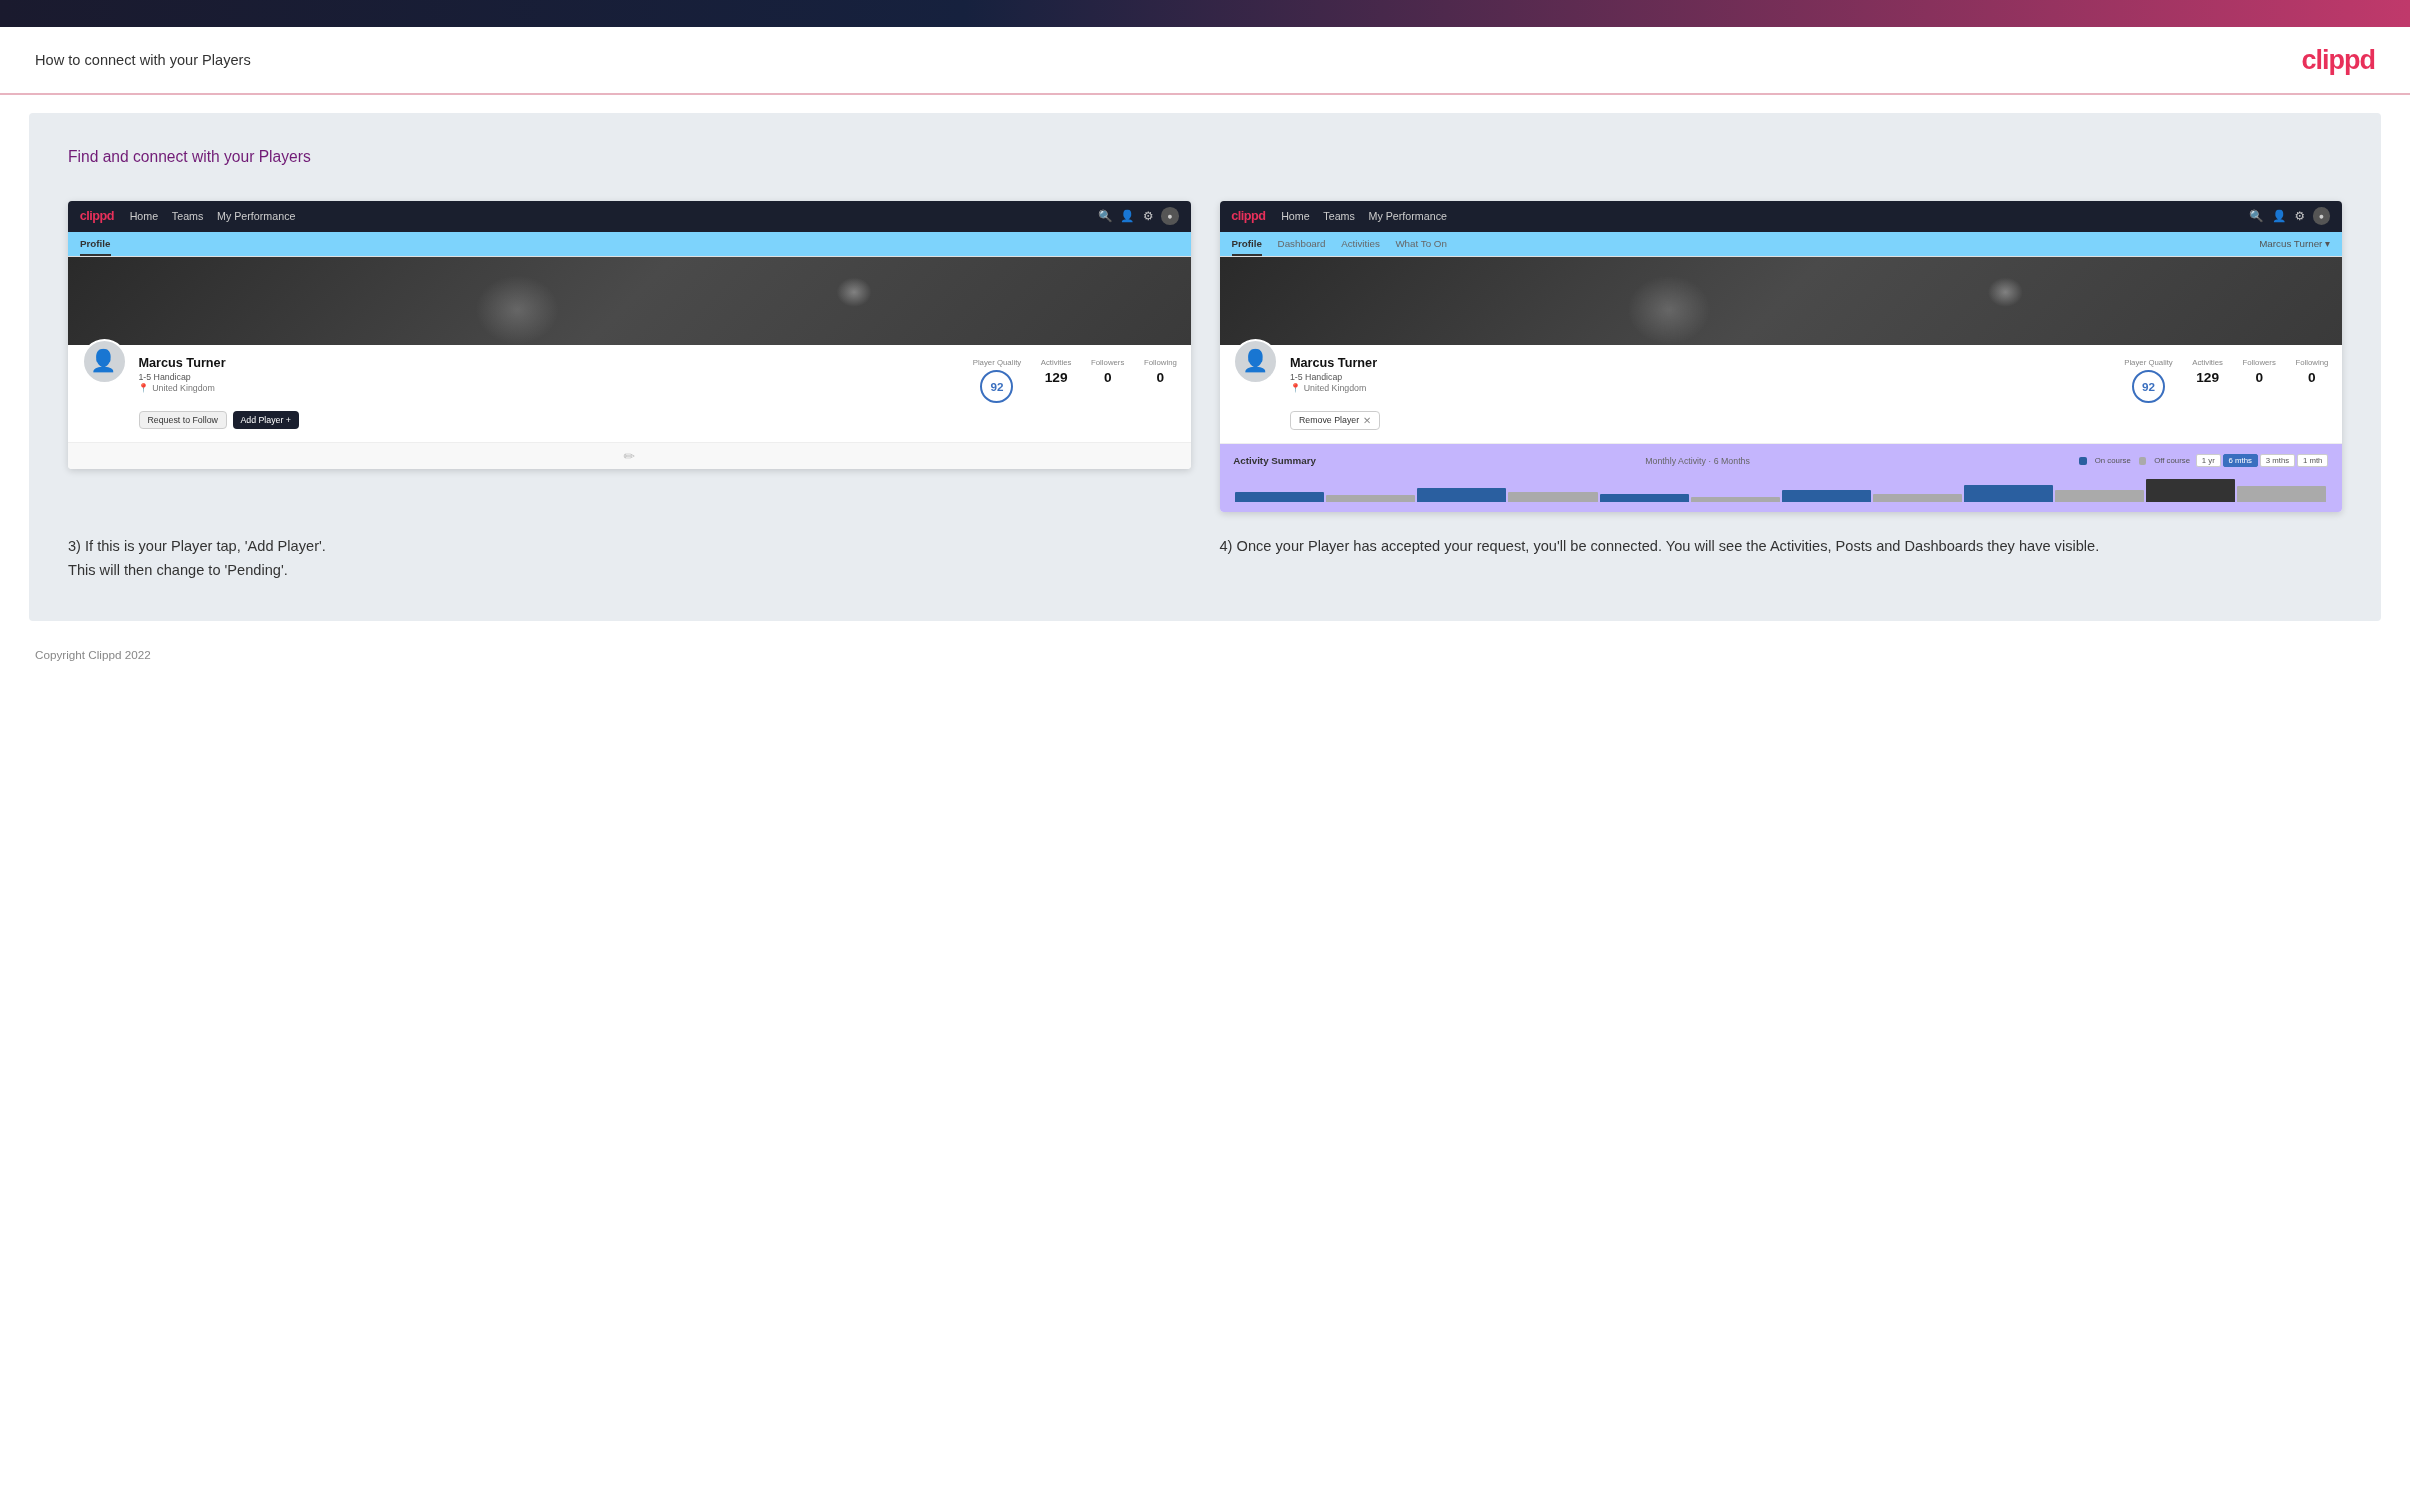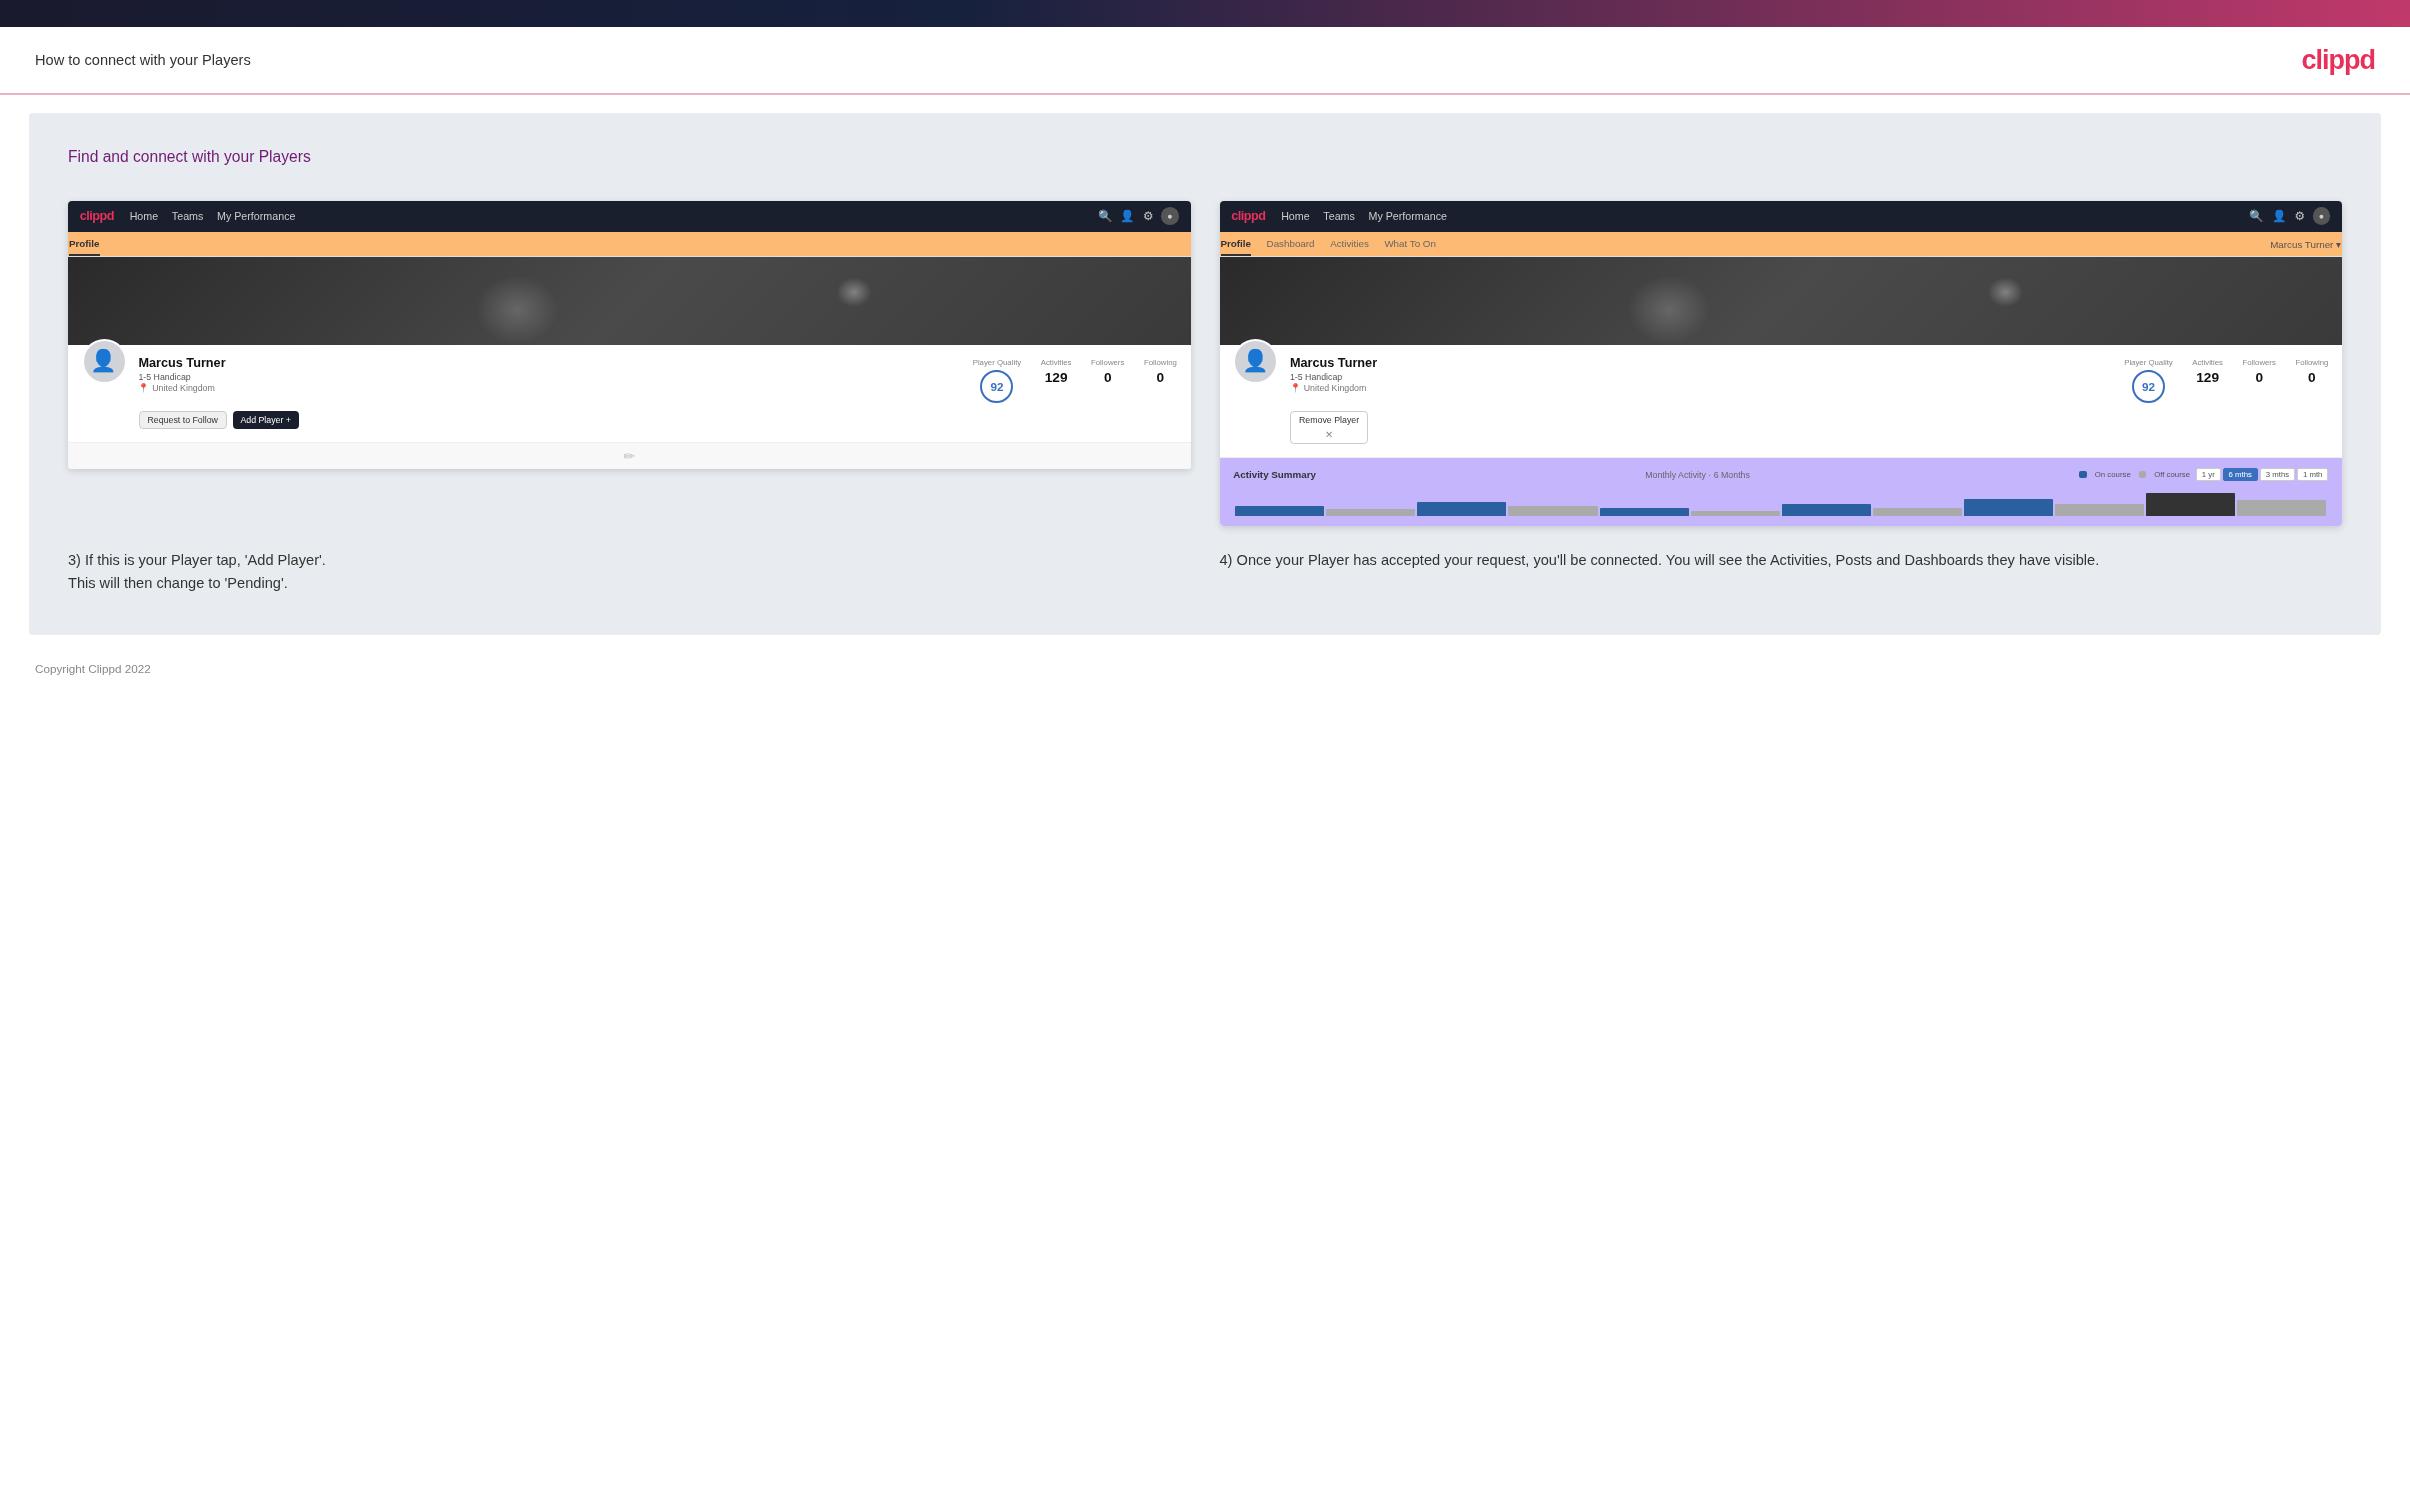--- a/index.html
+++ b/index.html
@@ -114,26 +114,26 @@
       background: #555;
       display: inline-flex;
       align-items: center;
       justify-content: center;
       color: #ccc;
       font-size: 8.8px;
     }
 
     
     .app-tabs {
-      background: #fdba74;
+      background: #7dd3fc;
       border-bottom: 1px solid #e0e0e0;
-      padding: 0 1px;
+      padding: 0 12px;
       display: flex;
       gap: 15.6px;
-      align-items: center;
+      align-items: flex-start;
     }
     .app-tab {
       padding: 5.9px 0 4.9px;
       font-size: 9.8px;
       color: #666;
       cursor: pointer;
       border-bottom: 2px solid transparent;
     }
     .app-tab.active {
       color: #333;
@@ -284,21 +284,20 @@
       border-radius: 3.9px;
       padding: 2.9px 7.8px;
       font-size: 8.8px;
       color: #333;
       cursor: pointer;
       display: flex;
       align-items: center;
       gap: 3.9px;
       margin-top: 7.8px;
       margin-left: 57px;
-      flex-direction: column;
     }
     .app-btn-remove-x {
       color: #888;
       font-size: 9.8px;
     }
 
     
     .app-activity-section {
       background: #c4b5fd;
       border-top: 1px solid #eee;

